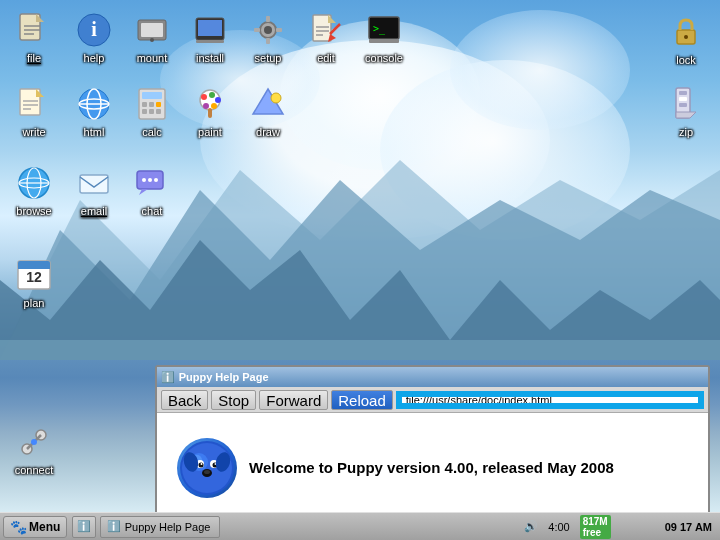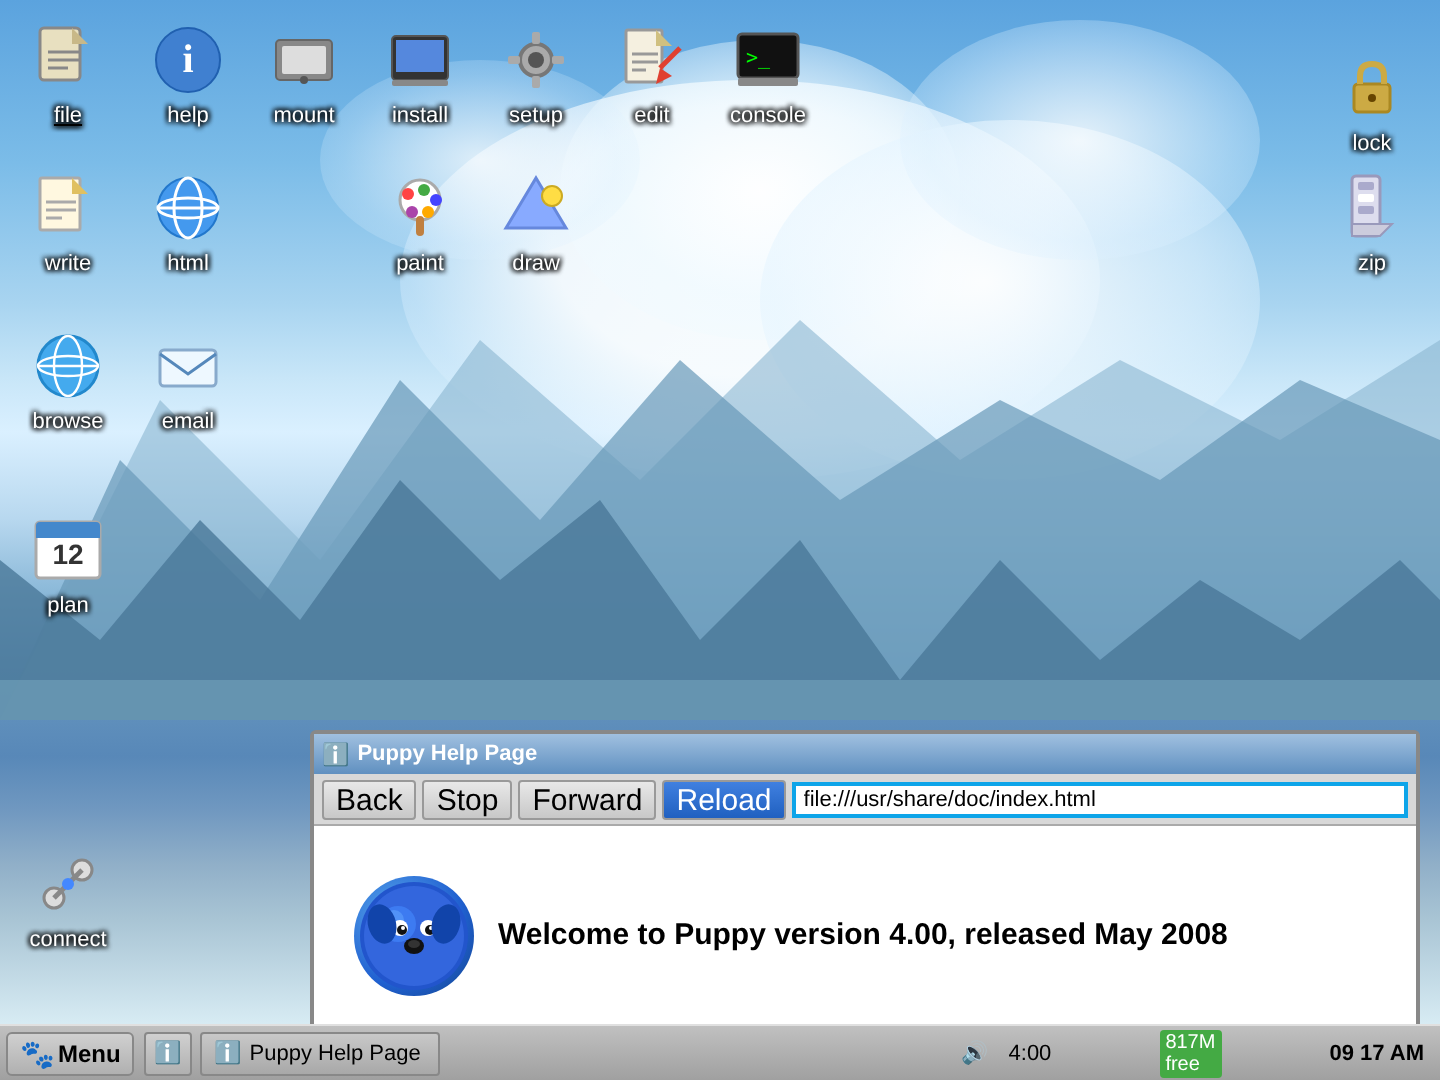--- a/index.html
+++ b/index.html
@@ -187,21 +187,21 @@
     }
 
     .browser-nav-btn.active {
       background: linear-gradient(180deg, #4080e0 0%, #2060c0 100%);
       color: white;
     }
 
     .browser-url-bar {
       flex: 1;
       height: 18px;
-      border: 2px solid #0ea5e9;
+      border: 6px solid #0ea5e9;
       background: white;
       font-size: 11px;
       padding: 0 4px;
     }
 
     .browser-content {
       background: white;
       padding: 20px;
       display: flex;
       align-items: center;
@@ -351,20 +351,35 @@
         <svg width="36" height="36" viewBox="0 0 36 36">
             <circle cx="18" cy="18" r="15" fill="#4499ee" stroke="#2277cc" stroke-width="1"></circle>
             <ellipse cx="18" cy="18" rx="7" ry="15" fill="none" stroke="white" stroke-width="1.5"></ellipse>
             <line x1="3" y1="18" x2="33" y2="18" stroke="white" stroke-width="1.5"></line>
             <ellipse cx="18" cy="18" rx="15" ry="5" fill="none" stroke="white" stroke-width="1.5"></ellipse>
           </svg>
       </div>
       <span class="icon-label">html</span>
     </div>
 
+    <div class="icon-item" style="top:84px;left:122px;">
+      <div class="icon-img">
+        <svg width="36" height="36" viewBox="0 0 36 36">
+            <rect x="5" y="3" width="26" height="30" rx="2" fill="#ddd" stroke="#aaa" stroke-width="1.5"></rect>
+            <rect x="8" y="6" width="20" height="7" rx="1" fill="#99ccff"></rect>
+            <rect x="8" y="16" width="5" height="5" rx="1" fill="#aaa"></rect>
+            <rect x="15" y="16" width="5" height="5" rx="1" fill="#aaa"></rect>
+            <rect x="22" y="16" width="5" height="5" rx="1" fill="#ffaa00"></rect>
+            <rect x="8" y="23" width="5" height="5" rx="1" fill="#aaa"></rect>
+            <rect x="15" y="23" width="5" height="5" rx="1" fill="#aaa"></rect>
+            <rect x="22" y="23" width="5" height="5" rx="1" fill="#aaa"></rect>
+          </svg>
+      </div>
+      <span class="icon-label">calc</span>
+    </div>
 
     <div class="icon-item" style="top:84px;left:180px;">
       <div class="icon-img">
         <svg width="36" height="36" viewBox="0 0 36 36">
             <circle cx="18" cy="14" r="10" fill="white" stroke="#aaa" stroke-width="1.5"></circle>
             <circle cx="12" cy="11" r="3" fill="#ff4444"></circle>
             <circle cx="20" cy="9" r="3" fill="#44aa44"></circle>
             <circle cx="26" cy="14" r="3" fill="#4444ff"></circle>
             <circle cx="22" cy="20" r="3" fill="#ffaa00"></circle>
             <circle cx="14" cy="20" r="3" fill="#aa44aa"></circle>
@@ -389,30 +404,42 @@
         <svg width="36" height="36" viewBox="0 0 36 36">
             <circle cx="18" cy="18" r="15" fill="#44aaee" stroke="#2288cc" stroke-width="1.5"></circle>
             <ellipse cx="18" cy="18" rx="7" ry="15" fill="none" stroke="white" stroke-width="1.2"></ellipse>
             <line x1="3" y1="18" x2="33" y2="18" stroke="white" stroke-width="1.2"></line>
             <ellipse cx="18" cy="18" rx="15" ry="5" fill="none" stroke="white" stroke-width="1.2"></ellipse>
           </svg>
       </div>
       <span class="icon-label">browse</span>
     </div>
 
-    <div class="icon-item" style="top:163px;left:64px;">
+    <div class="icon-item" style="top:163px;left:64px;text-decoration:underline;">
       <div class="icon-img">
         <svg width="36" height="36" viewBox="0 0 36 36">
             <rect x="4" y="10" width="28" height="18" rx="2" fill="#eef8ff" stroke="#88aacc" stroke-width="1.5"></rect>
             <polyline points="4,12 18,22 32,12" fill="none" stroke="#5588bb" stroke-width="1.5"></polyline>
           </svg>
       </div>
       <span class="icon-label">email</span>
     </div>
 
+    <div class="icon-item" style="top:163px;left:122px;">
+      <div class="icon-img">
+        <svg width="36" height="36" viewBox="0 0 36 36">
+            <rect x="3" y="6" width="26" height="18" rx="3" fill="#8888ee" stroke="#6666cc" stroke-width="1.5"></rect>
+            <polygon points="8,24 5,30 14,24" fill="#8888ee"></polygon>
+            <circle cx="10" cy="15" r="2" fill="white"></circle>
+            <circle cx="16" cy="15" r="2" fill="white"></circle>
+            <circle cx="22" cy="15" r="2" fill="white"></circle>
+          </svg>
+      </div>
+      <span class="icon-label">chat</span>
+    </div>
 
     <div class="icon-item" style="top:255px;left:4px;">
       <div class="icon-img">
         <svg width="38" height="38" viewBox="0 0 38 38">
             <rect x="3" y="5" width="32" height="28" rx="2" fill="white" stroke="#aaa" stroke-width="1.5"></rect>
             <rect x="3" y="5" width="32" height="8" rx="2" fill="#4488cc"></rect>
             <rect x="3" y="10" width="32" height="3" fill="#4488cc"></rect>
             <text x="19" y="26" text-anchor="middle" fill="#333" font-size="14" font-weight="bold" font-family="sans-serif">12</text>
           </svg>
       </div>
@@ -425,21 +452,21 @@
         <svg width="38" height="38" viewBox="0 0 38 38">
             <circle cx="12" cy="26" r="5" fill="#dddddd" stroke="#888" stroke-width="1.5"></circle>
             <circle cx="26" cy="12" r="5" fill="#dddddd" stroke="#888" stroke-width="1.5"></circle>
             <line x1="12" y1="26" x2="26" y2="12" stroke="#888" stroke-width="2.5"></line>
             <circle cx="19" cy="19" r="3" fill="#4488ff"></circle>
           </svg>
       </div>
       <span class="icon-label">connect</span>
     </div>
 
-    <div class="icon-item" style="top:24px;right:4px;">
+    <div class="icon-item" style="top:12px;right:4px;">
       <div class="icon-img">
         <svg width="36" height="36" viewBox="0 0 36 36">
             <rect x="9" y="16" width="18" height="14" rx="2" fill="#ccaa44" stroke="#aa8822" stroke-width="1.5"></rect>
             <path d="M12,16 L12,12 Q12,6 18,6 Q24,6 24,12 L24,16" fill="none" stroke="#ccaa44" stroke-width="3"></path>
             <circle cx="18" cy="23" r="2" fill="#664400"></circle>
           </svg>
       </div>
       <span class="icon-label">lock</span>
     </div>
 
@@ -518,21 +545,21 @@
     </div>
 
     <div class="taskbar-right">
       <div class="taskbar-tray">
         <span>🔊</span>
       </div>
       <div class="taskbar-tray">
         <span style="font-size:11px;">4:00</span>
       </div>
       <div class="taskbar-tray">
-        <span style="background:#44aa44;color:white;padding:1px 3px;border-radius:2px;font-size:10px;font-weight:normal;margin-left:44px;">
+        <span style="background:#44aa44;color:white;padding:1px 3px;border-radius:2px;font-size:10px;font-weight:bold;">
           <span>817M</span><br>
           <span>free</span>
         </span>
       </div>
       <div class="taskbar-tray">
         <span class="tray-time">09 17 AM</span>
       </div>
     </div>
   </div>
 

